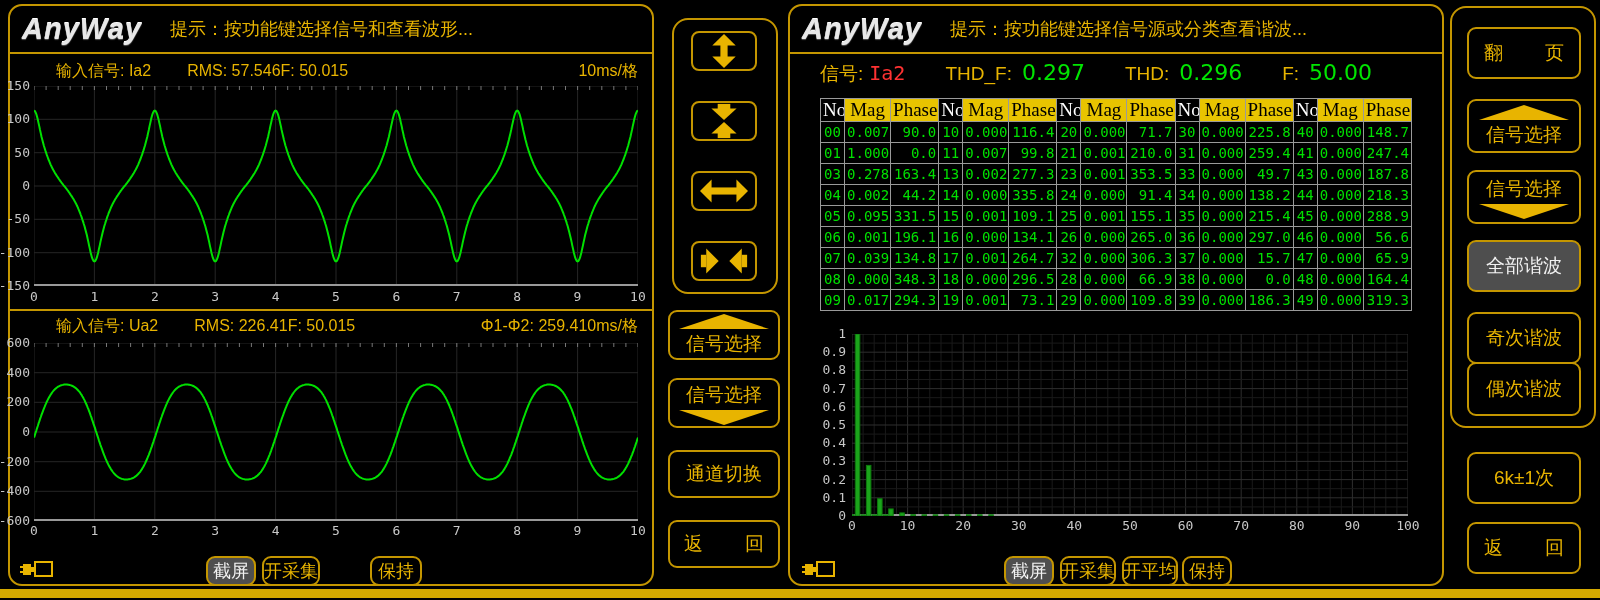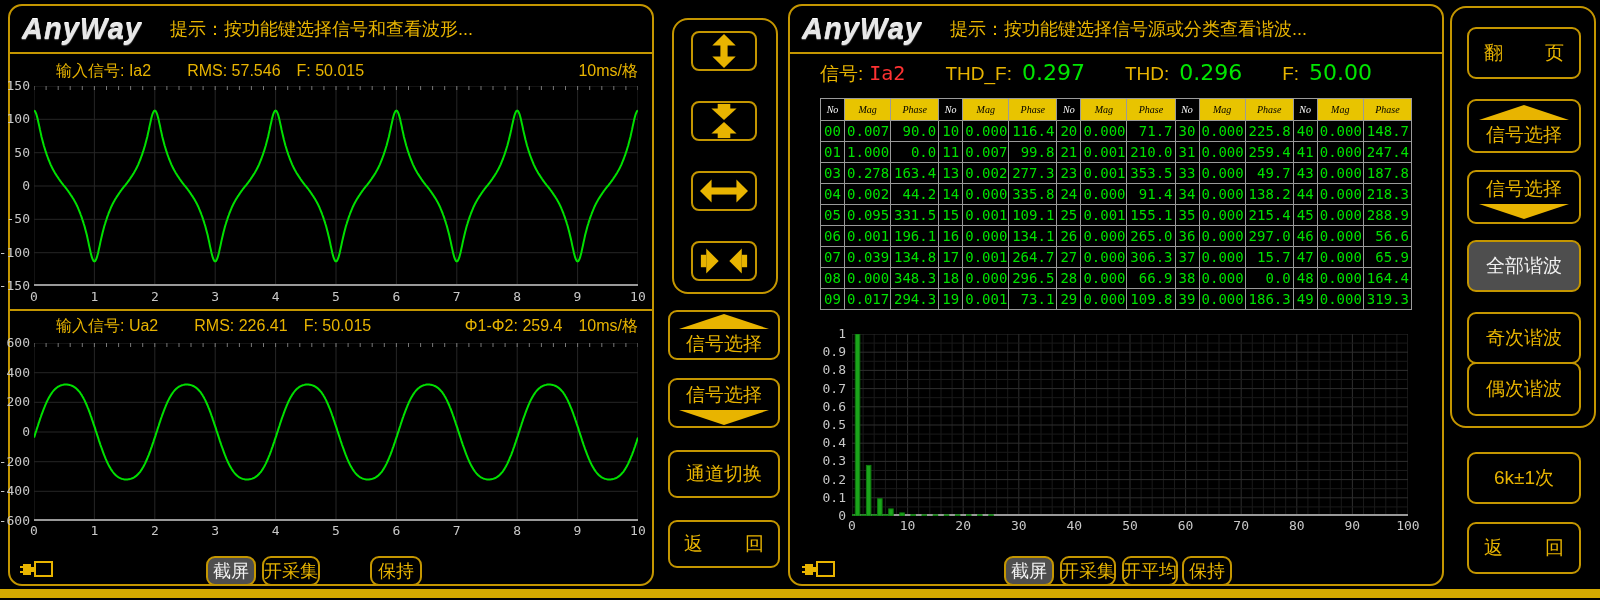--- a/index.html
+++ b/index.html
@@ -5,21 +5,21 @@
   html,body{margin:0;padding:0;background:#000;width:1600px;height:600px;overflow:hidden;
     font-family:"Liberation Sans",sans-serif;}
   .abs{position:absolute;}
   .panel{position:absolute;border:2px solid #C49600;border-radius:14px;background:#000;box-sizing:border-box;}
   .titlebar{position:absolute;left:0;right:0;top:0;height:46px;border-bottom:2px solid #C49600;
     display:flex;align-items:center;gap:28px;padding-left:12px;}
   .logo{font-style:italic;font-weight:bold;font-size:29px;letter-spacing:1px;color:#E8E8E8;
     text-shadow:0 1px 1px #555, 0 -1px 0 #fff; font-family:"Liberation Sans",sans-serif;}
   .hint{color:#E8B400;font-size:18px;white-space:nowrap;}
   .scope-head{position:absolute;display:flex;align-items:center;color:#E8B400;font-size:16px;white-space:nowrap;}
-  .scope-head .m36{margin-left:36px;} .scope-head .m16{margin-left:16px;} .scope-head .mauto{margin-left:auto;}
+  .scope-head .m36{margin-left:36px;} .scope-head .m16{} .scope-head .mauto{margin-left:auto;}
   .plot{position:absolute;background:#000;}
   .plot svg{display:block;}
   .ylabels{position:absolute;display:flex;flex-direction:column;justify-content:space-between;
     align-items:flex-end;color:#C8C8C8;font-family:"DejaVu Sans Mono",monospace;font-size:13px;}
   .ylabels span{display:block;height:0;line-height:0;}
   .xlabels{position:absolute;display:flex;justify-content:space-between;color:#C8C8C8;
     font-family:"DejaVu Sans Mono",monospace;font-size:13px;}
   .xlabels span{display:inline-flex;justify-content:center;width:0;overflow:visible;white-space:nowrap;}
   .sep{position:absolute;left:0;right:0;height:2px;background:#C49600;}
   .btn{position:absolute;border:2px solid #C49600;border-radius:9px;background:#000;color:#E8B400;
@@ -32,21 +32,21 @@
   .icon-box{position:absolute;left:672px;top:18px;width:106px;height:276px;border:2px solid #C49600;border-radius:16px;box-sizing:border-box;}
   .icon-btn{position:absolute;left:691px;width:66px;height:40px;border:2px solid #C49600;border-radius:8px;
     display:flex;align-items:center;justify-content:center;box-sizing:border-box;background:#000;cursor:pointer;}
   .status{position:absolute;display:flex;align-items:baseline;white-space:nowrap;}
   .status .lab{color:#E8B400;font-size:19px;}
   .status .red{color:#FF3232;font-size:20px;font-family:"DejaVu Sans Mono",monospace;margin-left:6px;}
   .status .grn{color:#00E600;font-size:22px;margin-left:10px;font-family:"DejaVu Sans",sans-serif;} .gap40{margin-left:40px;}
   .htable table{border-collapse:collapse;table-layout:fixed;width:592px;
     font-family:"DejaVu Sans Mono",monospace;font-size:14px;}
   .htable th,.htable td{border:1px solid #9A9A9A;padding:0 2px;height:20px;overflow:hidden;}
-  .htable th{height:21px;font-family:"Liberation Serif",serif;font-size:10px;font-weight:normal;font-style:italic;}
+  .htable th{height:21px;font-family:"Liberation Serif",serif;font-size:19px;font-weight:normal;}
   .htable .h-no{background:#000;color:#FFF;text-align:center;}
   .htable .h-val{background:#E8C400;color:#000;text-align:center;}
   .htable .c-no{color:#00E000;text-align:center;}
   .htable .c-mag{color:#00E000;text-align:left;}
   .htable .c-phase{color:#00E000;text-align:right;}
   .col-no{width:24px;} .col-mag{width:46px;} .col-phase{width:48px;}
   .bottom-strip{position:absolute;left:0;right:0;bottom:2px;height:9px;background:#D4A900;}
   .goldfill{fill:#E8B400;}
 </style>
 </head>
@@ -483,21 +483,21 @@
             <td class="c-mag">0.000</td>
             <td class="c-phase">56.6</td>
           </tr>
           <tr>
             <td class="c-no">07</td>
             <td class="c-mag">0.039</td>
             <td class="c-phase">134.8</td>
             <td class="c-no">17</td>
             <td class="c-mag">0.001</td>
             <td class="c-phase">264.7</td>
-            <td class="c-no">27</td>
+            <td class="c-no">32</td>
             <td class="c-mag">0.000</td>
             <td class="c-phase">306.3</td>
             <td class="c-no">37</td>
             <td class="c-mag">0.000</td>
             <td class="c-phase">15.7</td>
             <td class="c-no">47</td>
             <td class="c-mag">0.000</td>
             <td class="c-phase">65.9</td>
           </tr>
           <tr>

